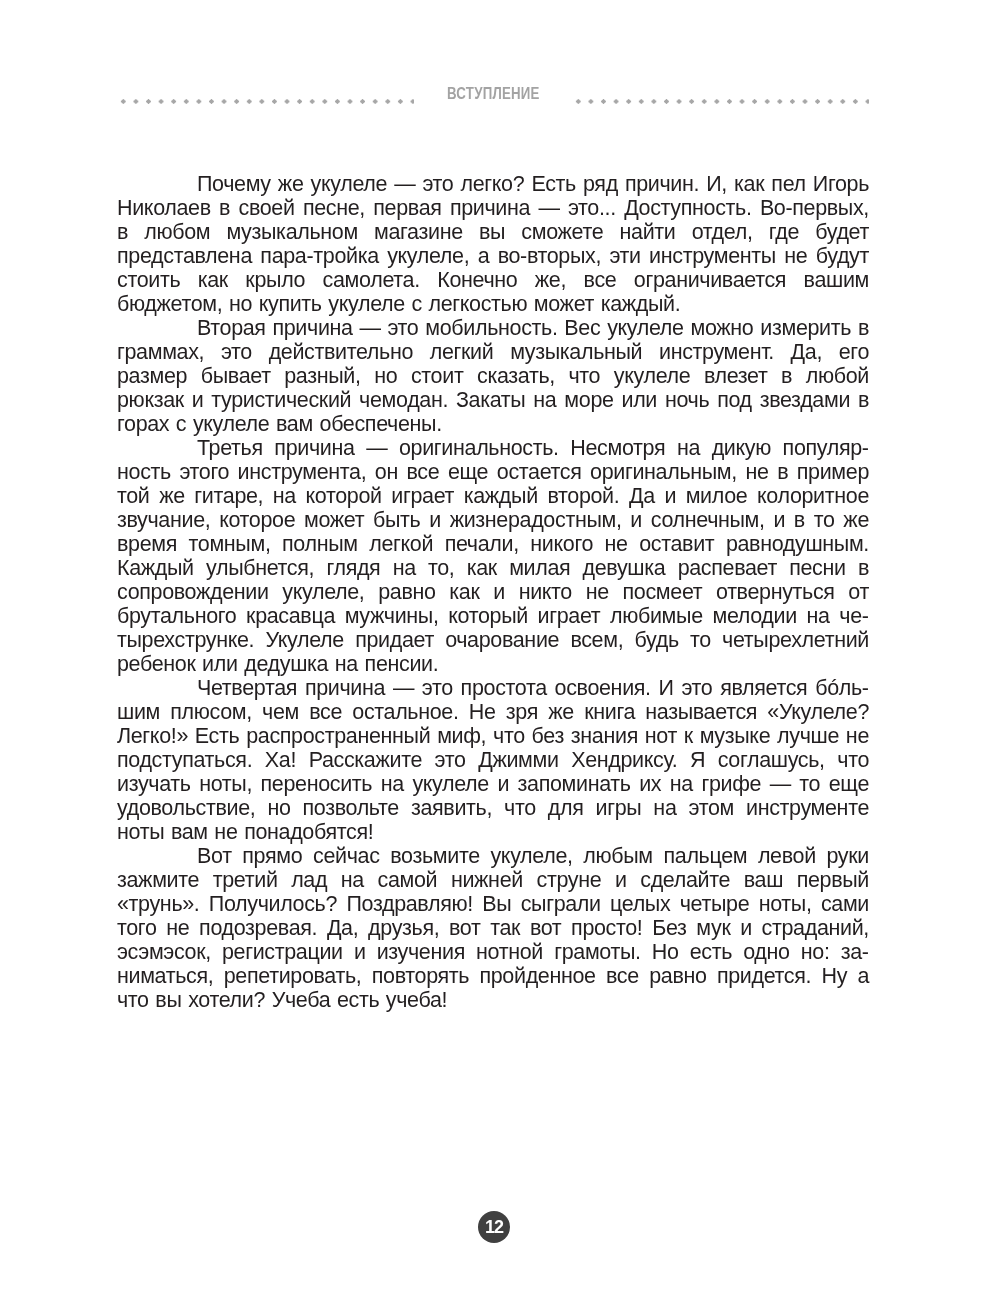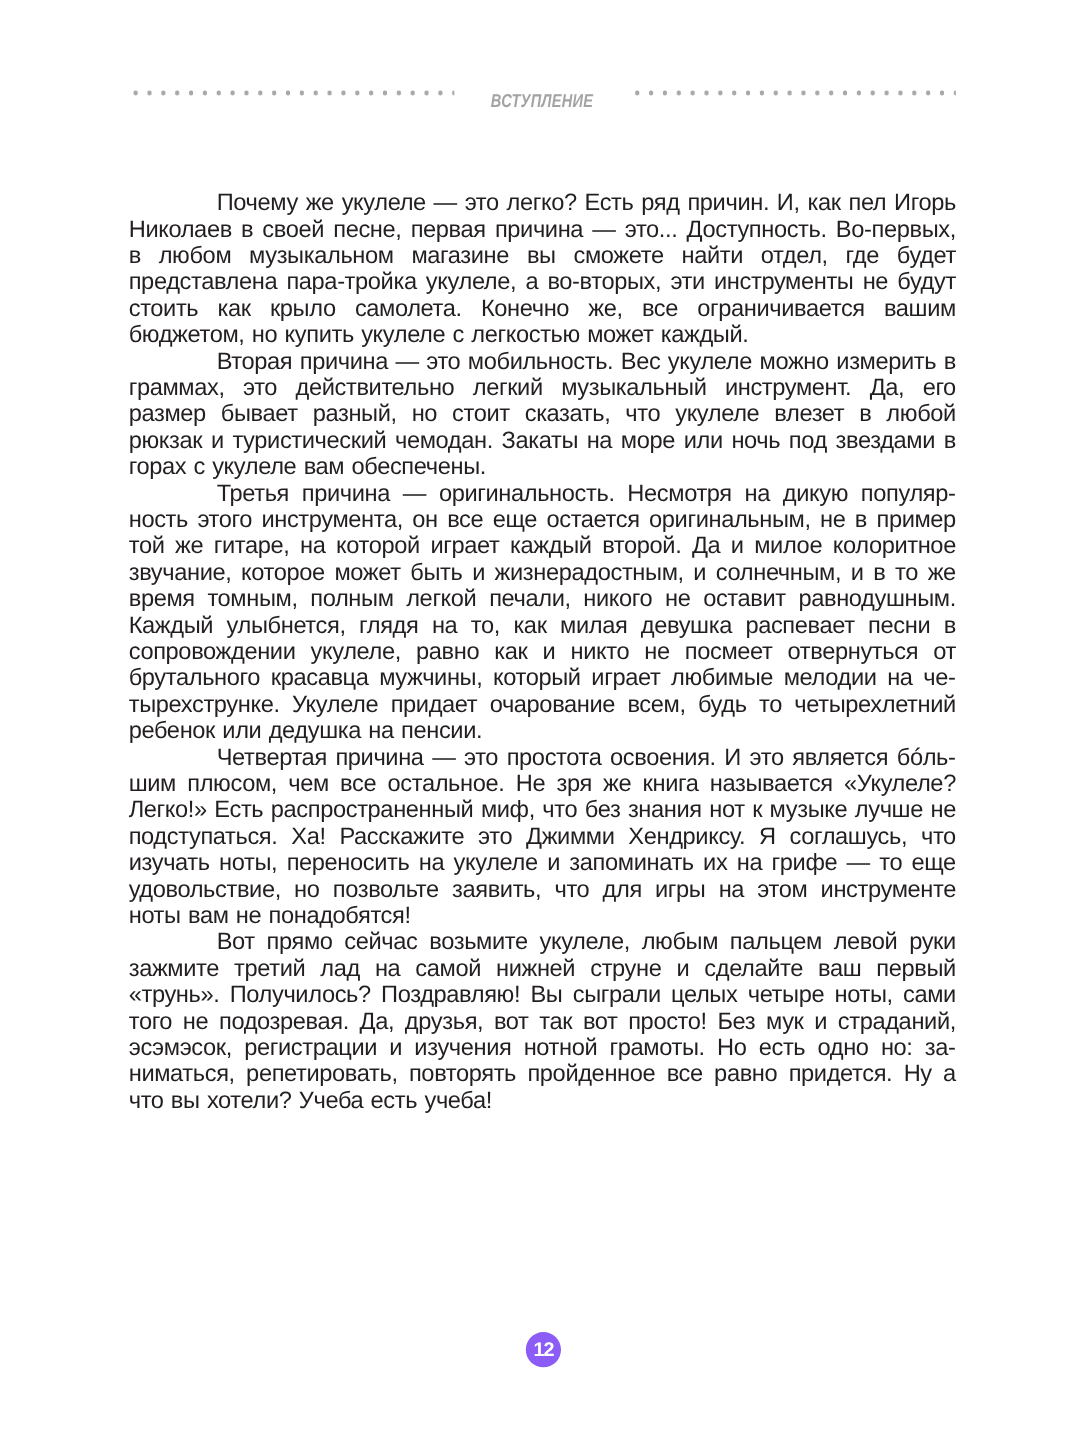--- a/index.html
+++ b/index.html
@@ -15,23 +15,22 @@
       font-family: "Liberation Sans", "DejaVu Sans", sans-serif;
       color: #231f20;
     }
     .running-header {
       position: absolute;
       top: 82px;
       left: 117px;
       width: 752px;
       height: 22px;
       display: flex;
-      align-items: flex-start;
+      align-items: flex-end;
       justify-content: space-between;
-      font-style: italic;
     }
     .dots {
       flex: 1;
       height: 5px;
       background-image: radial-gradient(circle, #a7a7a7 2px, transparent 2.3px);
       background-size: 12.6px 5px;
       background-repeat: repeat-x;
       background-position: left center;
     }
     .dots.left { margin-right: 20px; }
@@ -62,21 +61,21 @@
       word-spacing: 1px;
       hyphens: manual;
     }
     .page-number {
       position: absolute;
       left: 478px;
       top: 1211px;
       width: 32px;
       height: 32px;
       border-radius: 50%;
-      background: #8b5cf6;
+      background: #404040;
       color: #ffffff;
       font-family: "Liberation Sans", sans-serif;
       font-weight: bold;
       font-size: 18px;
       display: flex;
       align-items: center;
       justify-content: center;
       letter-spacing: -1px;
     }
   </style>

